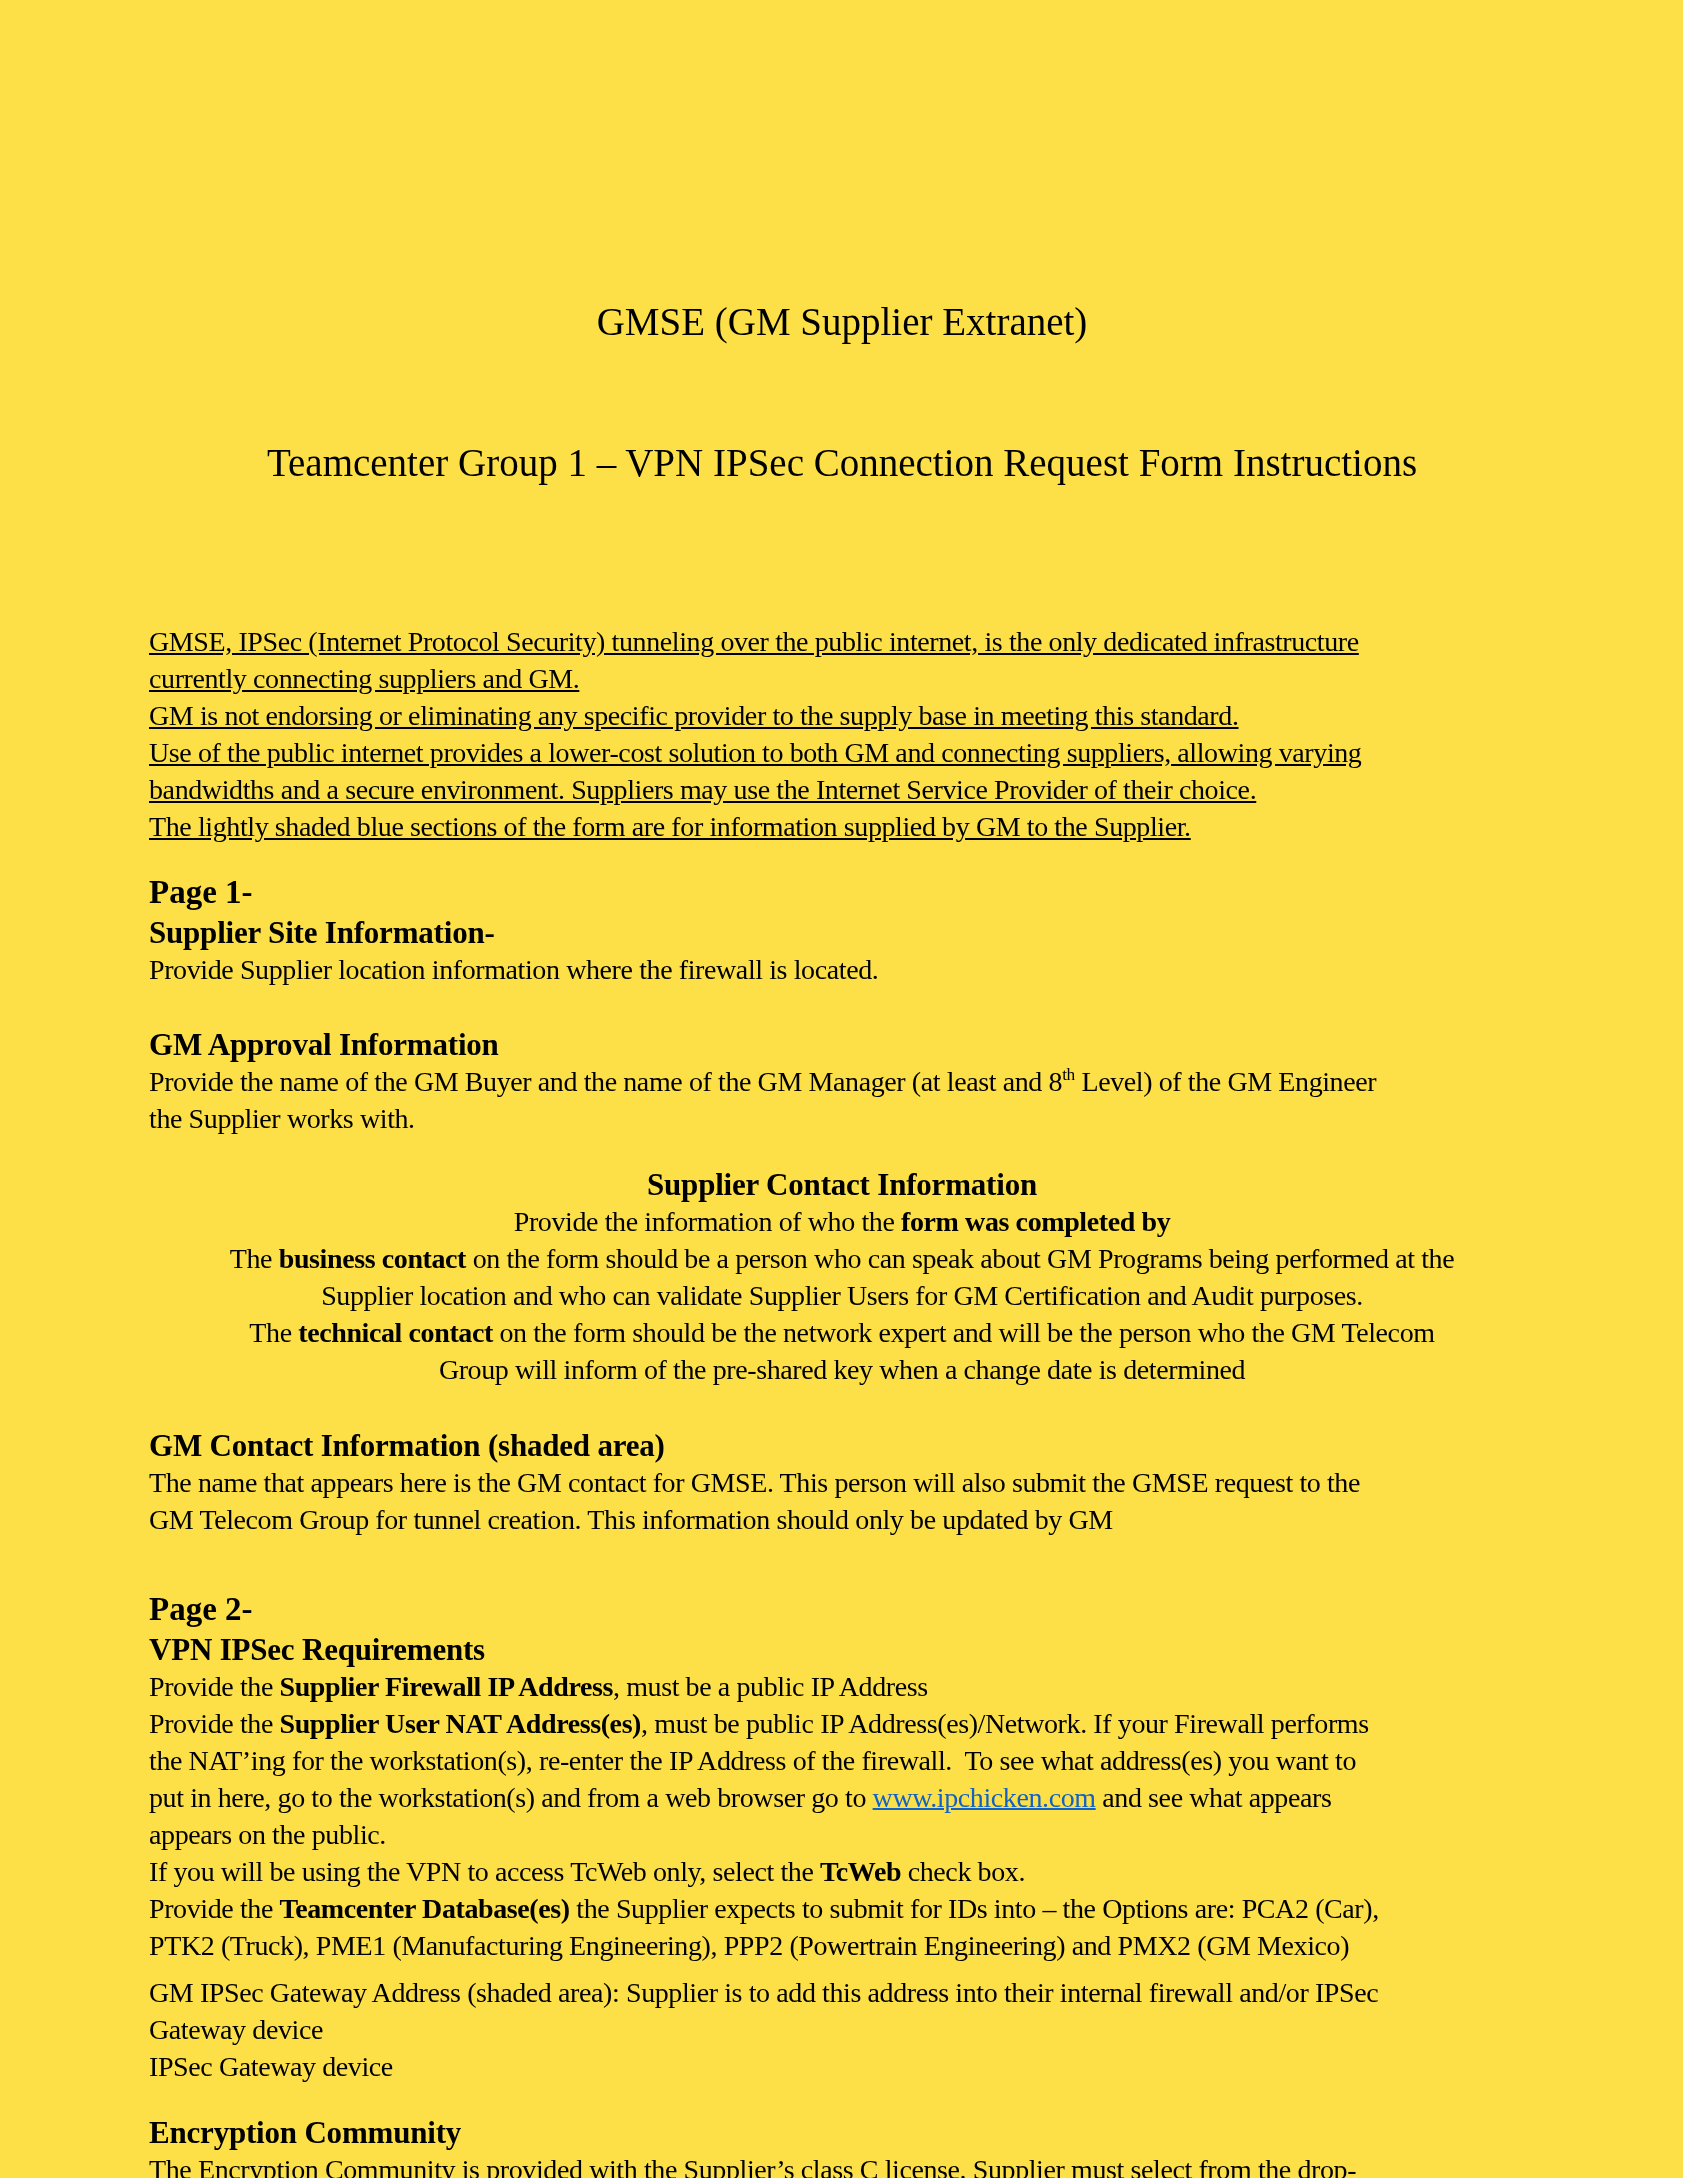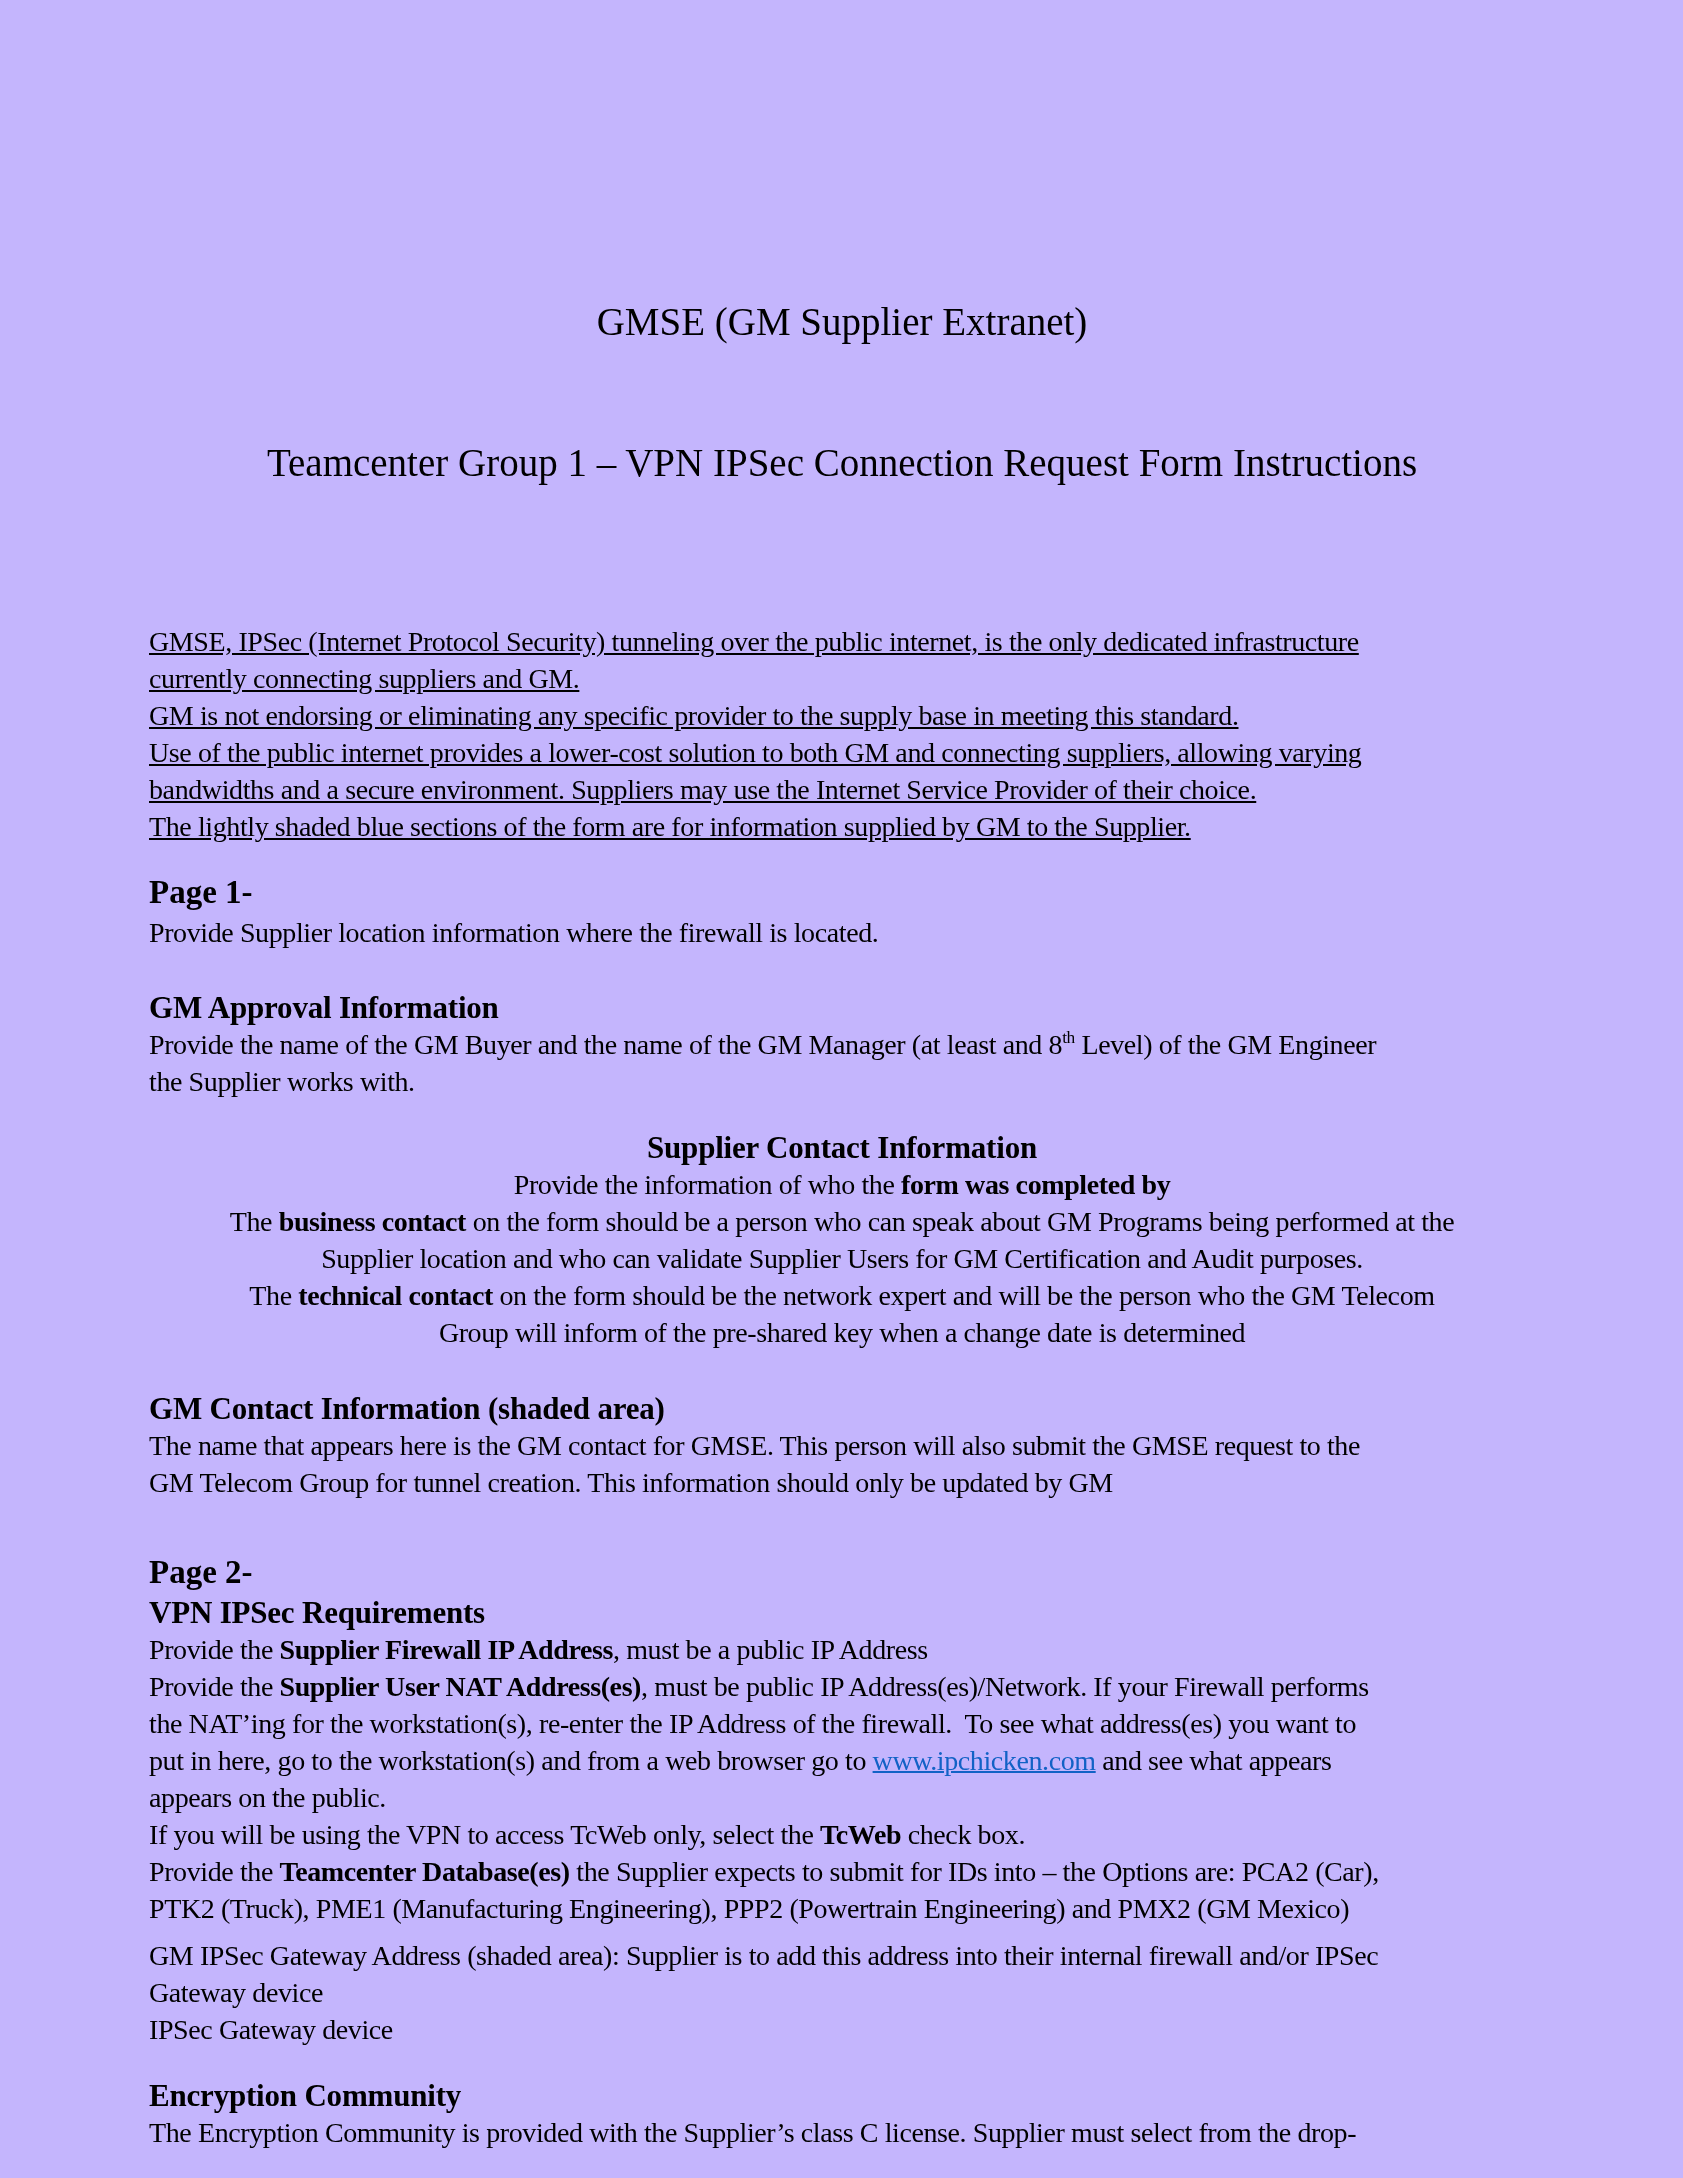--- a/index.html
+++ b/index.html
@@ -1,20 +1,20 @@
 <!DOCTYPE html>
 <html><head>
 <meta charset="utf-8">
 <style>
   html,body{margin:0;padding:0;background:#ffffff;}
   .page{
     position:relative;
     width:1683px;
     height:2178px;
-    background:#c4b5fd;
+    background:#fde047;
     color:#000000;
     font-family:"Liberation Serif","DejaVu Serif",serif;
     overflow:hidden;
   }
   .content{
     position:absolute;
     left:149px;
     top:204px;
     width:1386px;
   }
@@ -64,20 +64,21 @@
         <div class="tline"><span>GMSE, IPSec (Internet Protocol Security) tunneling over the public internet, is the only dedicated infrastructure</span></div>
         <div class="tline"><span>currently connecting suppliers and GM.</span></div>
         <div class="tline"><span>GM is not endorsing or eliminating any specific provider to the supply base in meeting this standard.</span></div>
         <div class="tline"><span>Use of the public internet provides a lower-cost solution to both GM and connecting suppliers, allowing varying</span></div>
         <div class="tline"><span>bandwidths and a secure environment. Suppliers may use the Internet Service Provider of their choice.</span></div>
         <div class="tline"><span>The lightly shaded blue sections of the form are for information supplied by GM to the Supplier.</span></div>
       </div>
 
     <div class="block m-page1">
         <div class="tline ln-hl"><span class="s-hl">Page 1-</span></div>
+        <div class="tline ln-h"><span class="s-h">Supplier Site Information-</span></div>
         <div class="tline"><span>Provide Supplier location information where the firewall is located.</span></div>
       </div>
 
     <div class="block m-gmapproval">
         <div class="tline ln-h"><span class="s-h">GM Approval Information</span></div>
         <div class="tline"><span>Provide the name of the GM Buyer and the name of the GM Manager (at least and 8</span><sup>th</sup><span> Level) of the GM Engineer</span></div>
         <div class="tline"><span>the Supplier works with.</span></div>
       </div>
 
     <div class="block m-suppliercontact">

